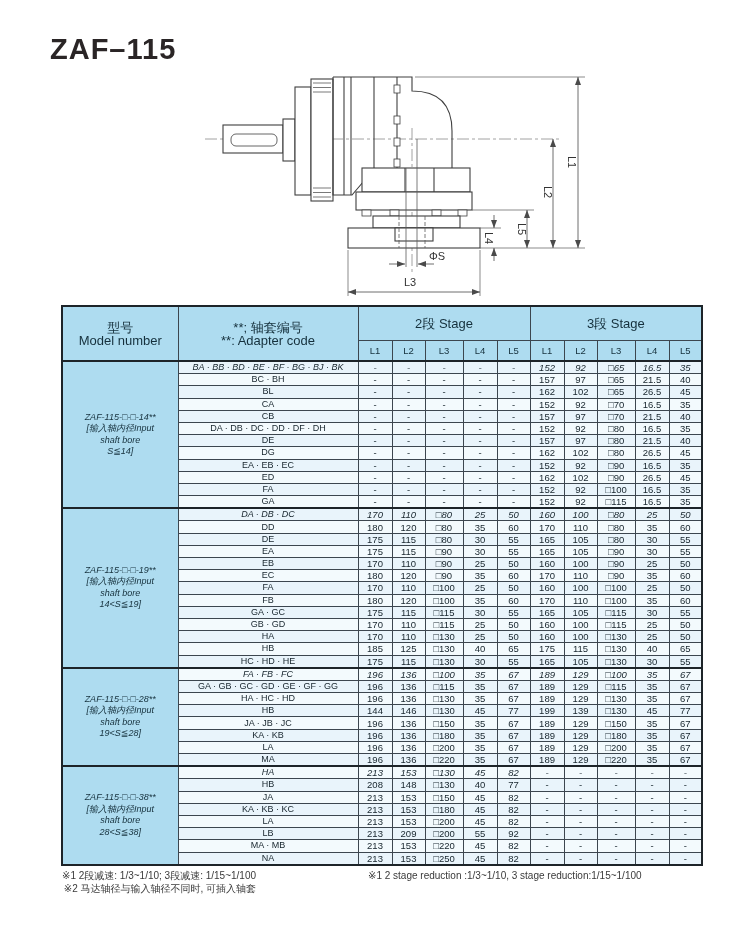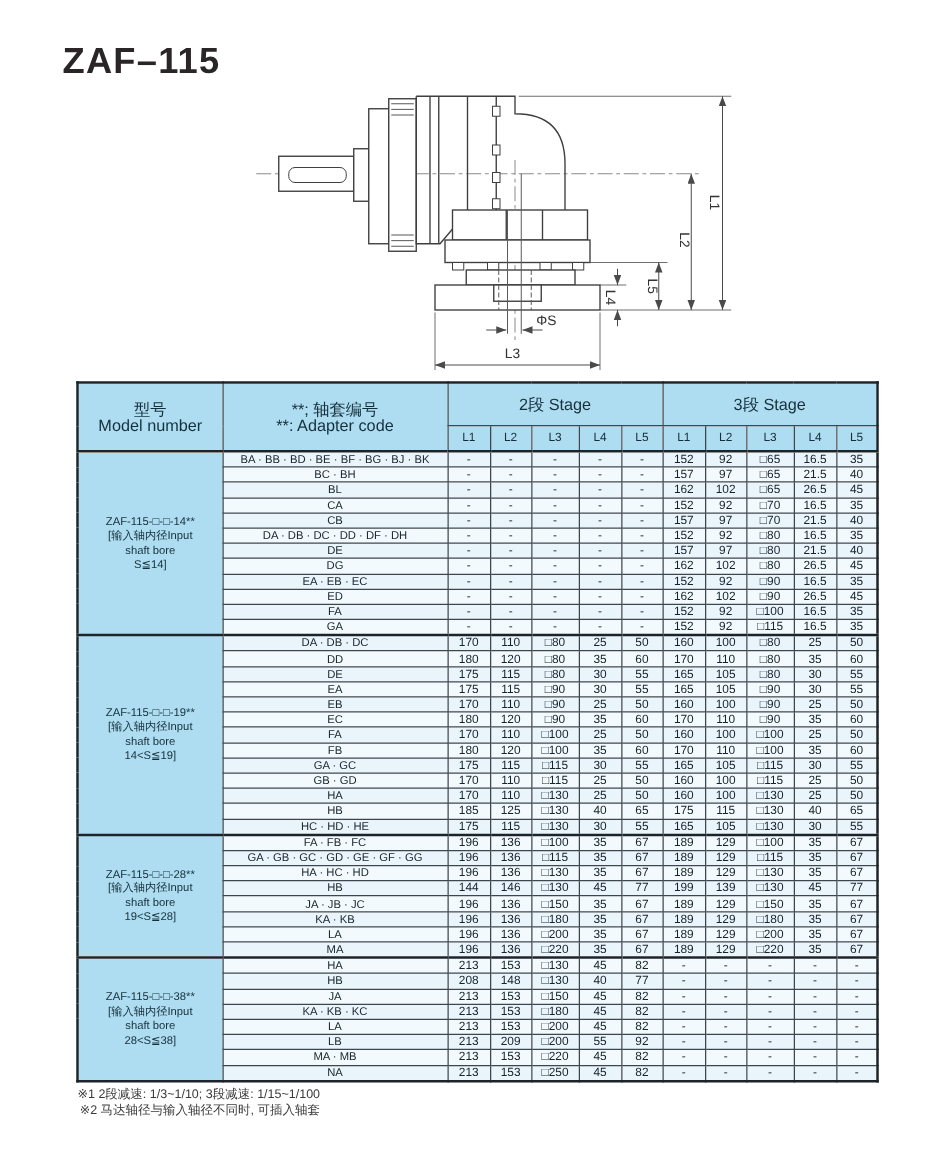--- a/index.html
+++ b/index.html
@@ -34,21 +34,21 @@
   th.h-stage2{border-right:2px solid #1d2429;}
   th.l5-2{border-right:2px solid #1d2429;}
   tbody td{height:11.2px;background:#e9f4fb;color:#16242c;}
   tbody tr:nth-child(even) td{background:#f3fafd;}
   td.model-cell{
     background:#aedcf0 !important;font-size:9px;line-height:11.5px;
     border-right:2px solid #1d2429;color:#15303c;
   }
   td.code-cell{border-right:2px solid #1d2429;font-size:9px;}
   td.stage-end{border-right:2px solid #1d2429;}
-  tr.group-start td{border-top:2px solid #1d2429;}
+  tr.group-start td{border-top:2px solid #1d2429;font-style:italic;}
   
   .notes{position:absolute;top:869px;font-size:10px;line-height:13px;color:#3a3a3a;}
   .notes-cn{left:62px;text-align:right;}
   .notes-en{left:368px;}
   svg text{font-family:"Liberation Sans","DejaVu Sans",sans-serif;}
 </style>
 </head>
 <body>
 
 <div class="page-title">ZAF–115</div>
@@ -745,13 +745,14 @@
         <td>-</td>
       </tr>
     </tbody>
 </table>
 
 <div class="notes notes-cn">
   <div>※1 2段减速: 1/3~1/10; 3段减速: 1/15~1/100</div>
   <div>※2 马达轴径与输入轴径不同时, 可插入轴套</div>
 </div>
 <div class="notes notes-en">
+  <div>※1 2 stage reduction :1/3~1/10, 3 stage reduction:1/15~1/100</div>
 </div>
 
 </body></html>

